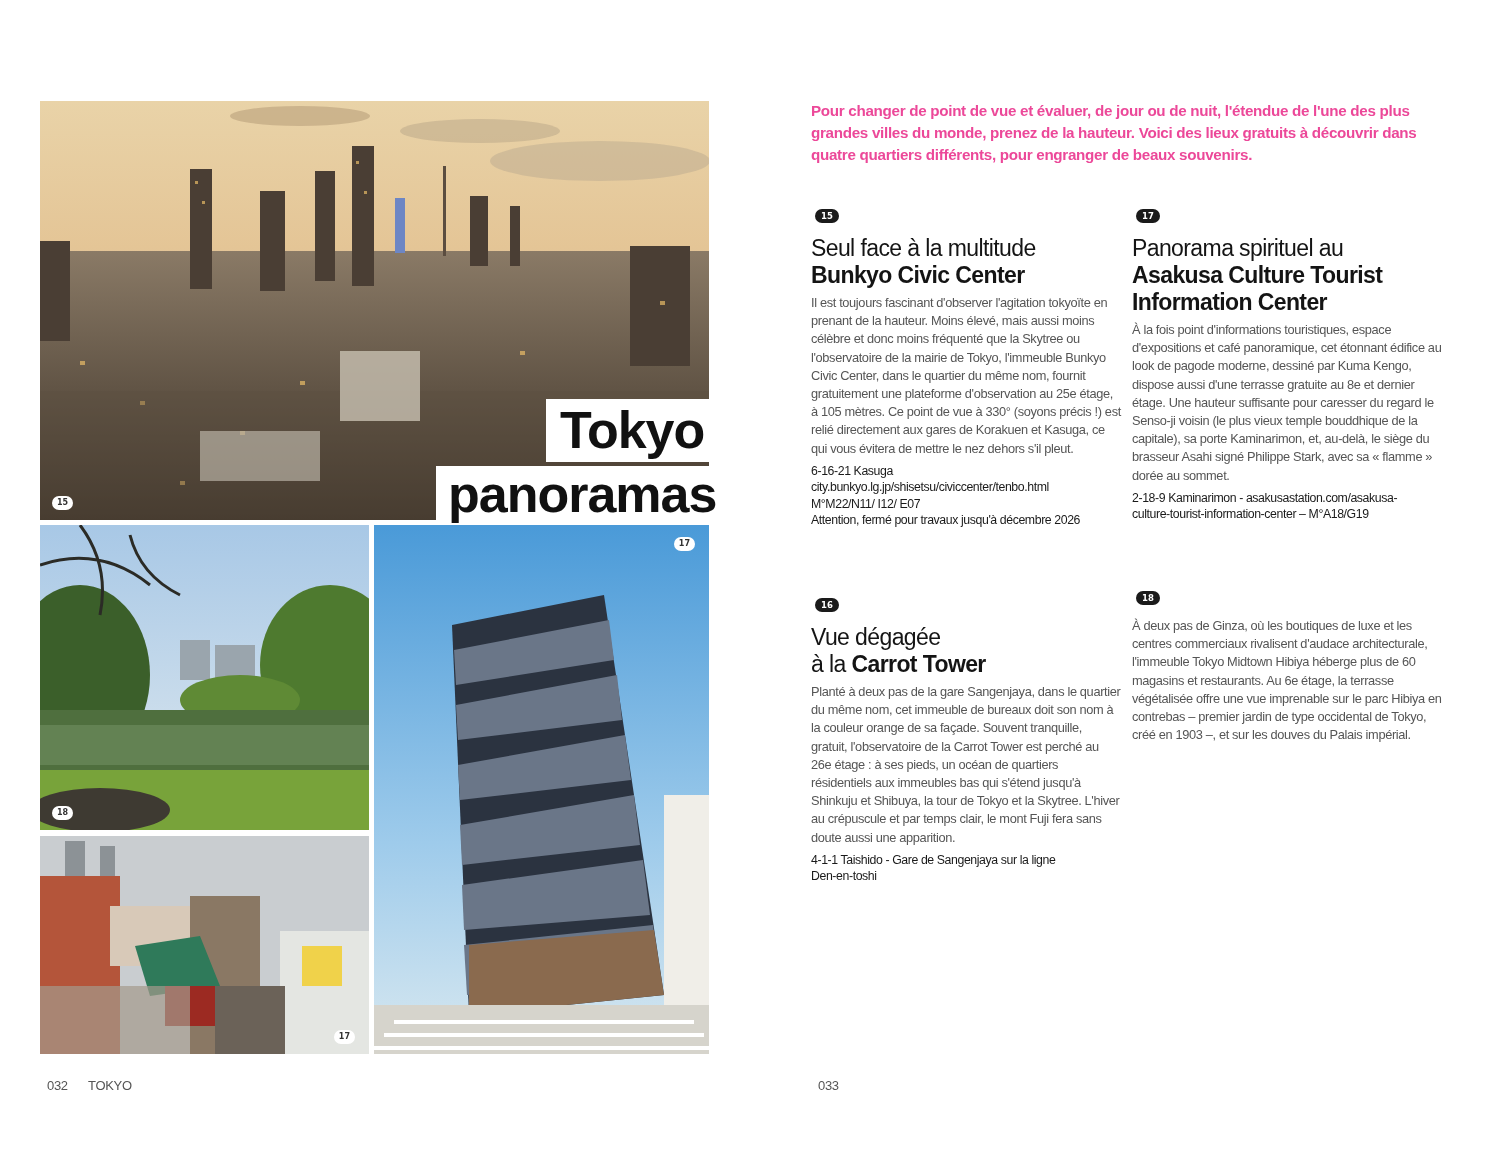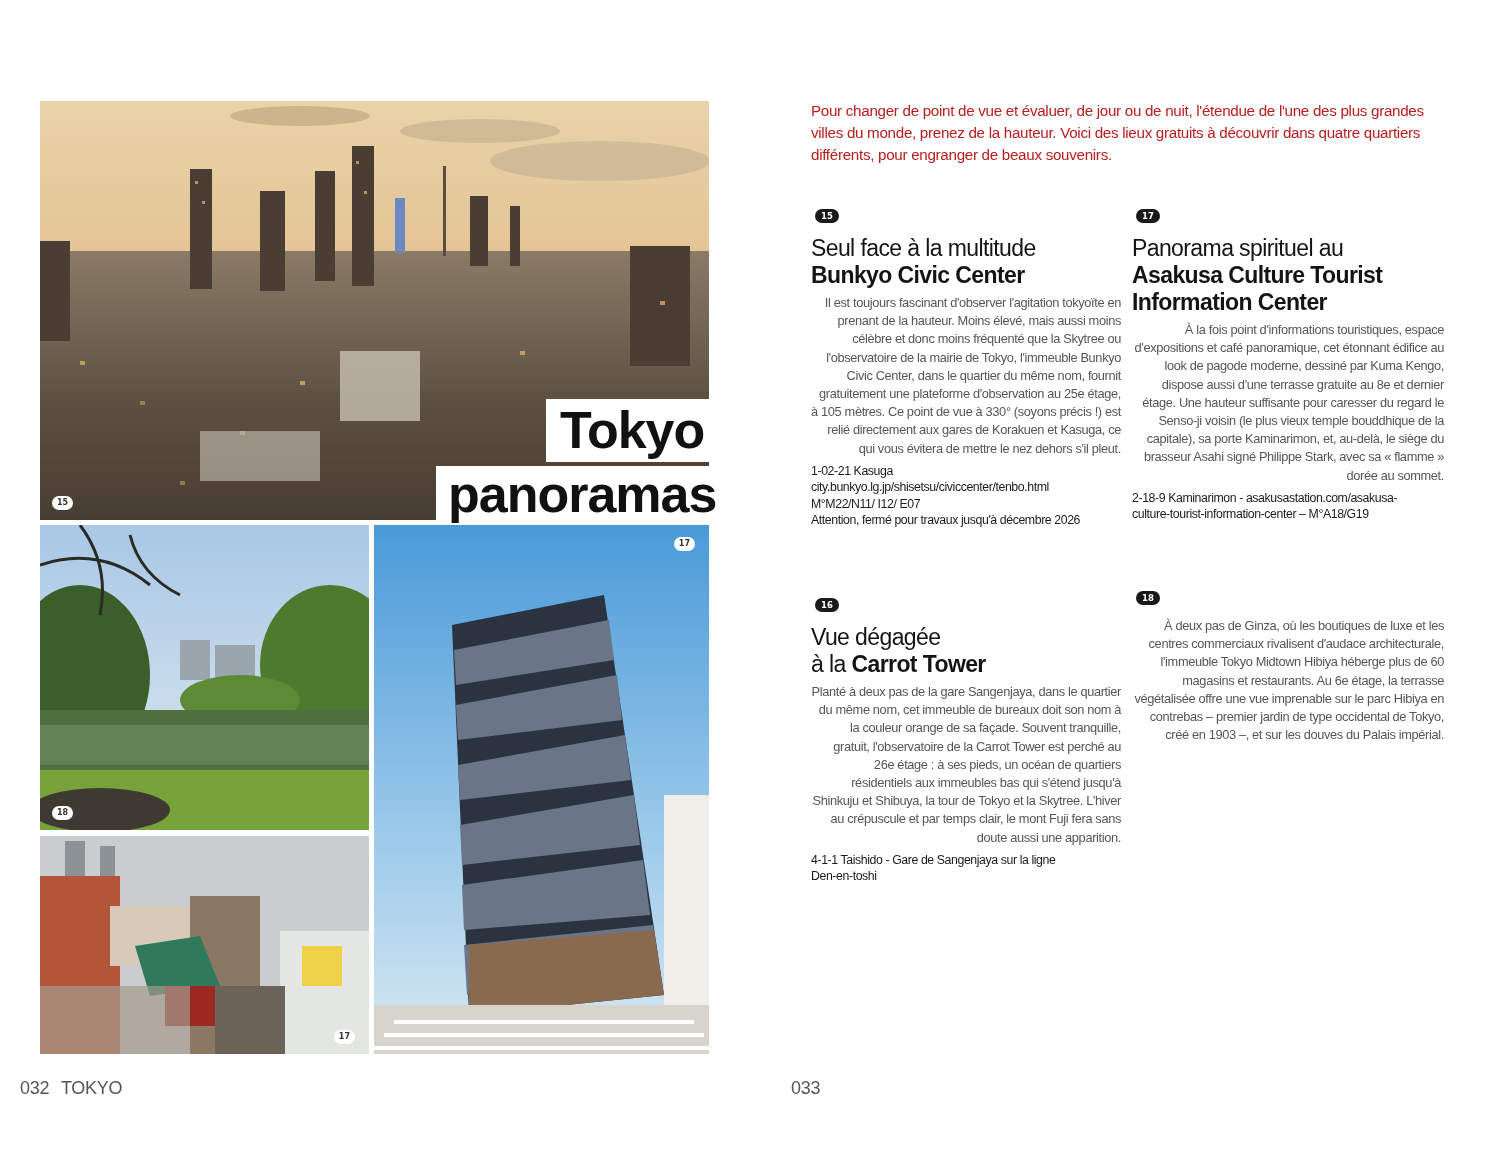--- a/index.html
+++ b/index.html
@@ -24,41 +24,41 @@
     .title-block {
       position: absolute; background: #ffffff; color: #111; font-weight: bold;
       font-family: "Liberation Sans", sans-serif; letter-spacing: -1px;
     }
     #title-line-1 { left: 546px; top: 399px; width: 163px; height: 63px; font-size: 52px; line-height: 63px; padding-left: 14px; }
     #title-line-2 { left: 436px; top: 466px; width: 273px; height: 59px; font-size: 52px; line-height: 56px; padding-left: 12px; }
 
     
     .intro {
       position: absolute; left: 811px; top: 100px; width: 632px;
-      font-size: 15.2px; line-height: 22px; font-weight: normal; color: #b91c1c; letter-spacing: -0.3px;
+      font-size: 15.2px; line-height: 22px; font-weight: bold; color: #ec4899; letter-spacing: -0.3px;
     }
 
     .entry { position: absolute; width: 310px; }
     #entry-15 { left: 811px; top: 205px; }
     #entry-17 { left: 1132px; top: 205px; width: 312px; }
     #entry-16 { left: 811px; top: 594px; }
     #entry-18 { left: 1132px; top: 587px; width: 312px; }
 
     .num-badge {
       display: inline-block; background: #1a1a1a; color: #fff; font-size: 8.5px; font-weight: bold;
       border-radius: 8px; padding: 1px 6px; line-height: 12px; margin-left: 4px; margin-bottom: 12px;
       font-family: "DejaVu Sans", sans-serif;
     }
     .entry h2 { font-size: 23px; line-height: 27px; font-weight: normal; color: #141414; letter-spacing: -0.6px; margin-bottom: 5px; }
     .entry h2 .b { font-weight: bold; }
-    .entry .body { font-size: 12.8px; line-height: 18.2px; color: #555; letter-spacing: -0.35px; text-align: right; }
+    .entry .body { font-size: 12.8px; line-height: 18.2px; color: #555; letter-spacing: -0.35px; }
     .entry .info { font-size: 12.3px; line-height: 16.5px; color: #1a1a1a; letter-spacing: -0.4px; margin-top: 5px; }
     .entry .info div { white-space: nowrap; }
 
-    .folio { position: absolute; top: 1078px; font-size: 18px; color: #555; letter-spacing: -0.3px; }
+    .folio { position: absolute; top: 1078px; font-size: 13px; color: #555; letter-spacing: -0.3px; margin-left: 27px; }
     #folio-left-num { left: 20px; }
     #folio-left-section { left: 61px; }
     #folio-right-num { left: 791px; }
   </style>
 </head>
 <body>
 
 <div class="photo" id="photo-skyline">
   <svg viewBox="0 0 669 419" preserveAspectRatio="none">
     <defs>
@@ -194,21 +194,21 @@
 <p class="intro">Pour changer de point de vue et évaluer, de jour ou de nuit, l'étendue de l'une des plus grandes villes du monde, prenez de la hauteur. Voici des lieux gratuits à découvrir dans quatre quartiers différents, pour engranger de beaux souvenirs.</p>
 
 <section class="entry" id="entry-15">
   <span class="num-badge">15</span>
   <h2>
     <span>Seul face à la multitude</span><br>
     <span class="b">Bunkyo Civic Center</span>
   </h2>
   <p class="body">Il est toujours fascinant d'observer l'agitation tokyoïte en prenant de la hauteur. Moins élevé, mais aussi moins célèbre et donc moins fréquenté que la Skytree ou l'observatoire de la mairie de Tokyo, l'immeuble Bunkyo Civic Center, dans le quartier du même nom, fournit gratuitement une plateforme d'observation au 25e étage, à 105 mètres. Ce point de vue à 330° (soyons précis !) est relié directement aux gares de Korakuen et Kasuga, ce qui vous évitera de mettre le nez dehors s'il pleut.</p>
   <div class="info">
-    <div>1-02-21 Kasuga</div>
+    <div>6-16-21 Kasuga</div>
     <div>city.bunkyo.lg.jp/shisetsu/civiccenter/tenbo.html</div>
     <div>M°M22/N11/ I12/ E07</div>
     <div>Attention, fermé pour travaux jusqu'à décembre 2026</div>
   </div>
 </section>
 
 <section class="entry" id="entry-17">
   <span class="num-badge">17</span>
   <h2>
     <span>Panorama spirituel au</span><br>

